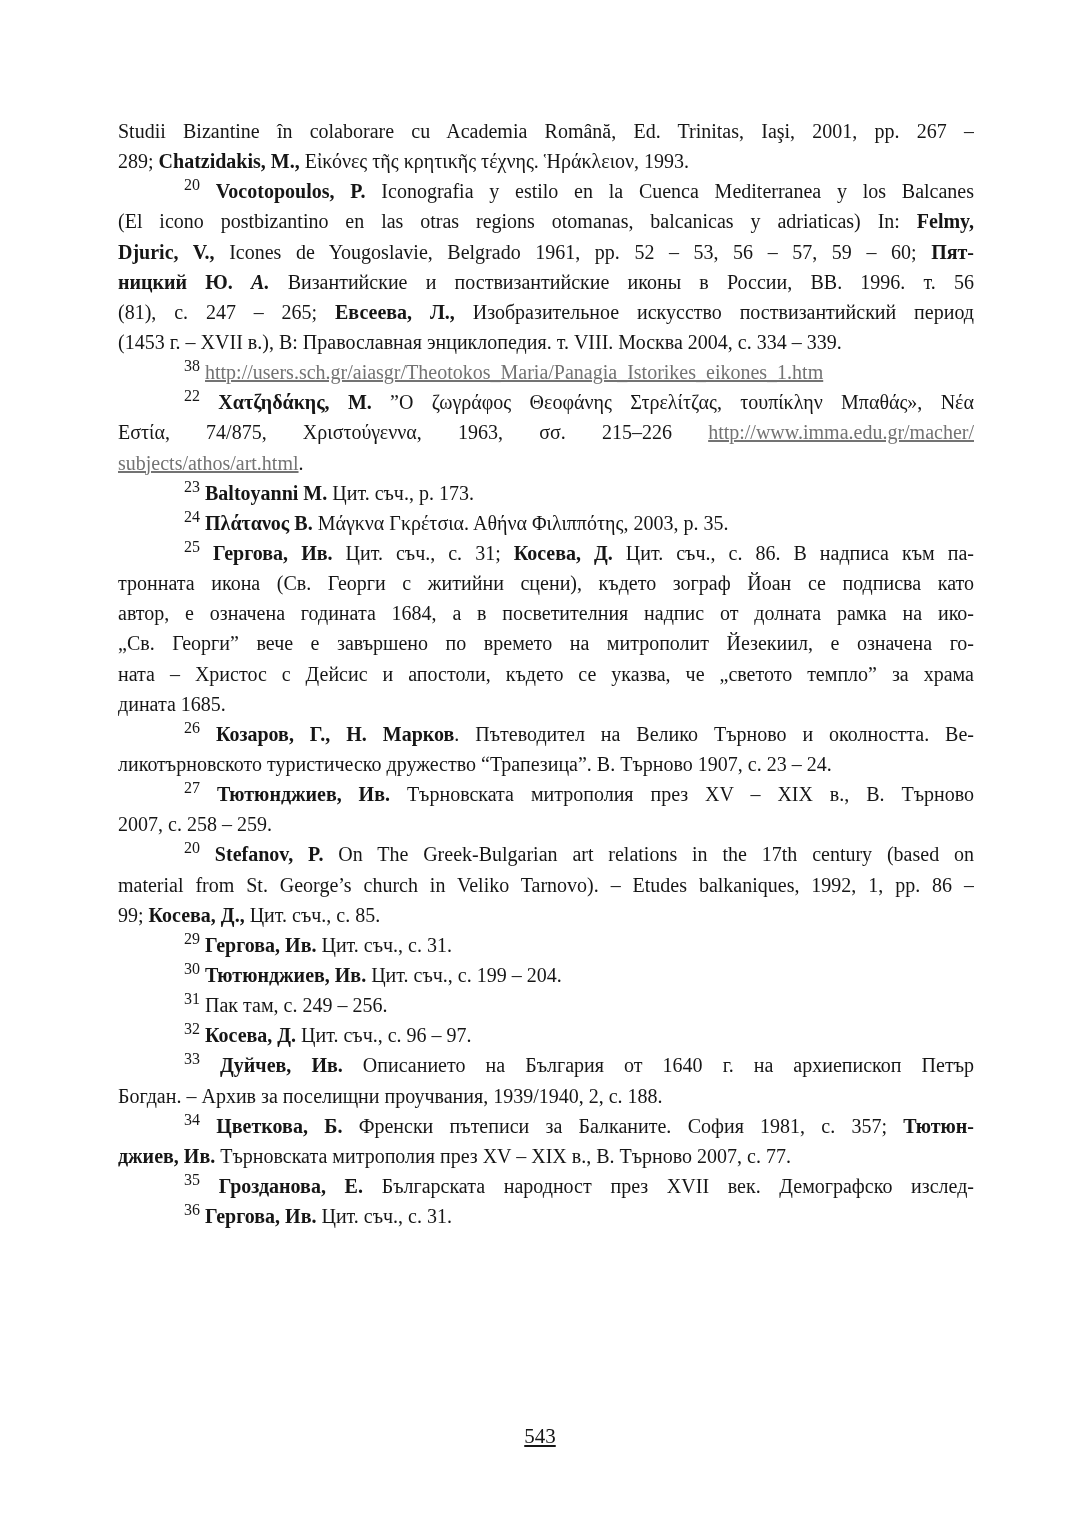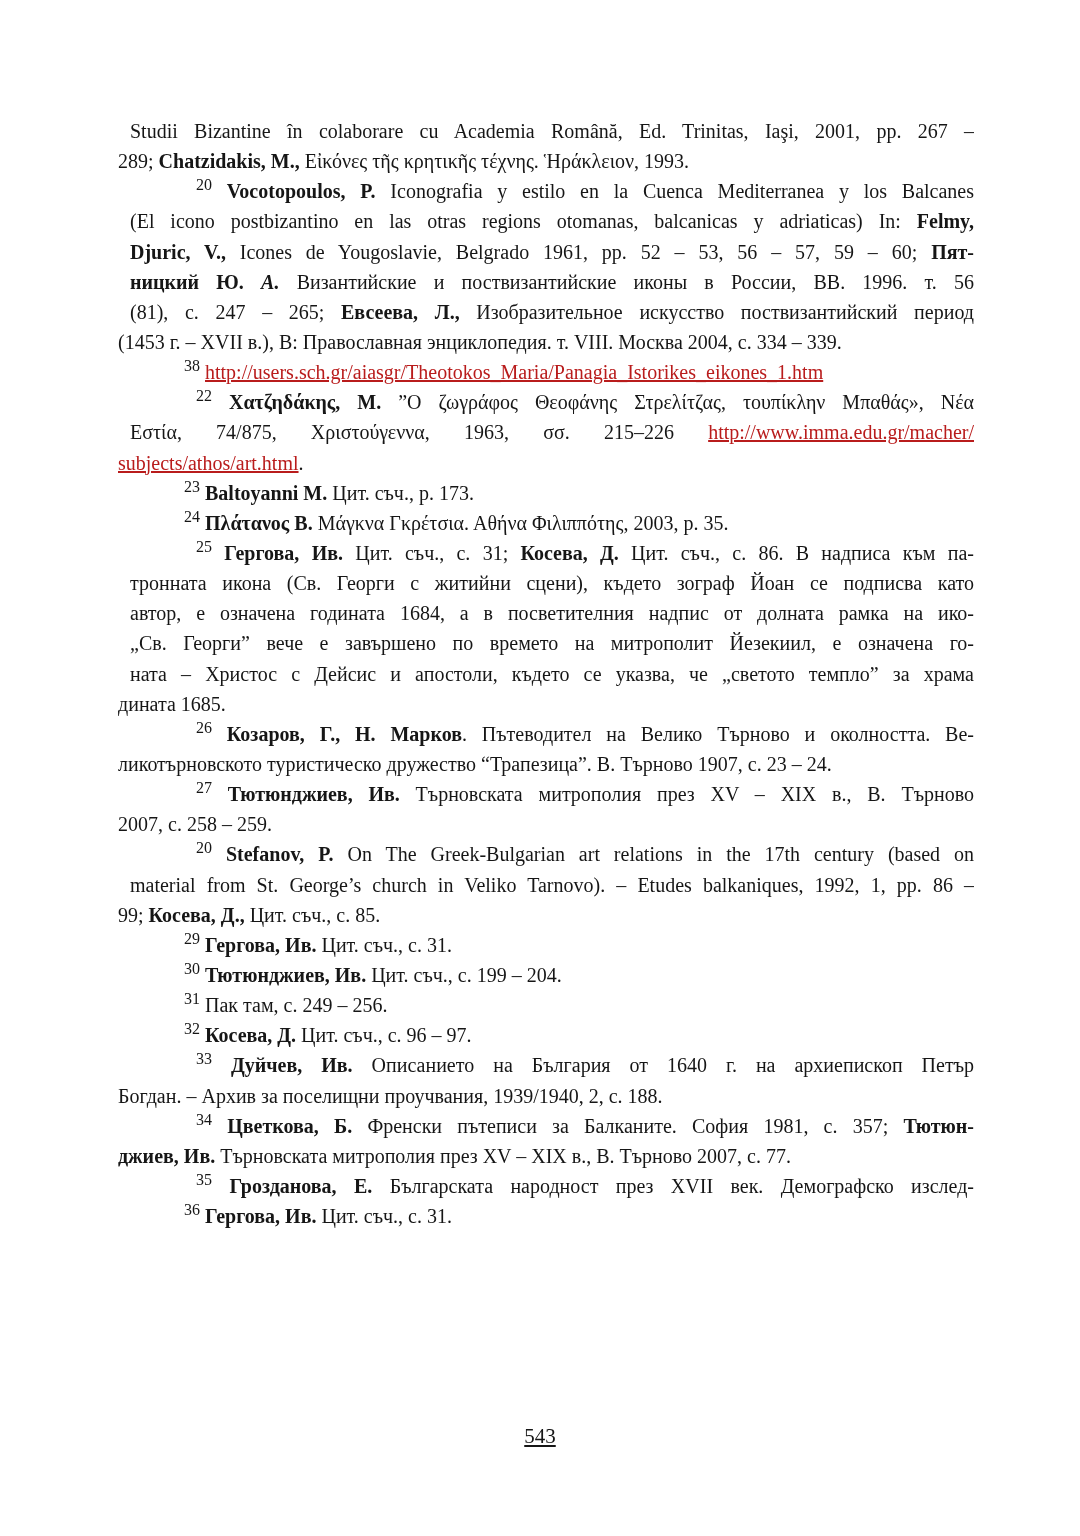--- a/index.html
+++ b/index.html
@@ -3,27 +3,27 @@
 <meta charset="utf-8">
 <style>
   html,body { margin:0; padding:0; background:#e8e8e8; }
   .sheet {
     position:relative; width:1080px; height:1536px; background:#ffffff;
     font-family:"Liberation Serif","DejaVu Serif",serif; color:#161616;
     overflow:hidden;
   }
   .textblock { position:absolute; left:118px; top:116px; width:856px; font-size:20px; }
   .line { line-height:30.15px; height:30.15px; overflow:hidden; white-space:normal; }
-  .just { text-align:justify; text-align-last:justify;margin-left:12px; }
+  .just { text-align:justify; text-align-last:justify; }
   .first { padding-left:66px; }
   .n  { font-weight:normal; }
   .b  { font-weight:bold; }
   .bi { font-weight:bold; font-style:italic; }
   sup { font-size:16px; line-height:0; vertical-align:super; }
-  a.url { color:#b91c1c; text-decoration:underline; cursor:pointer; }
+  a.url { color:#737373; text-decoration:underline; cursor:pointer; }
   .pagenum {
     position:absolute; top:1424px; left:0; width:1080px;
     text-align:center; font-size:21px; color:#161616;text-decoration:underline;
   }
 </style>
 </head>
 <body>
 
 <div class="sheet">
   <div class="textblock">

